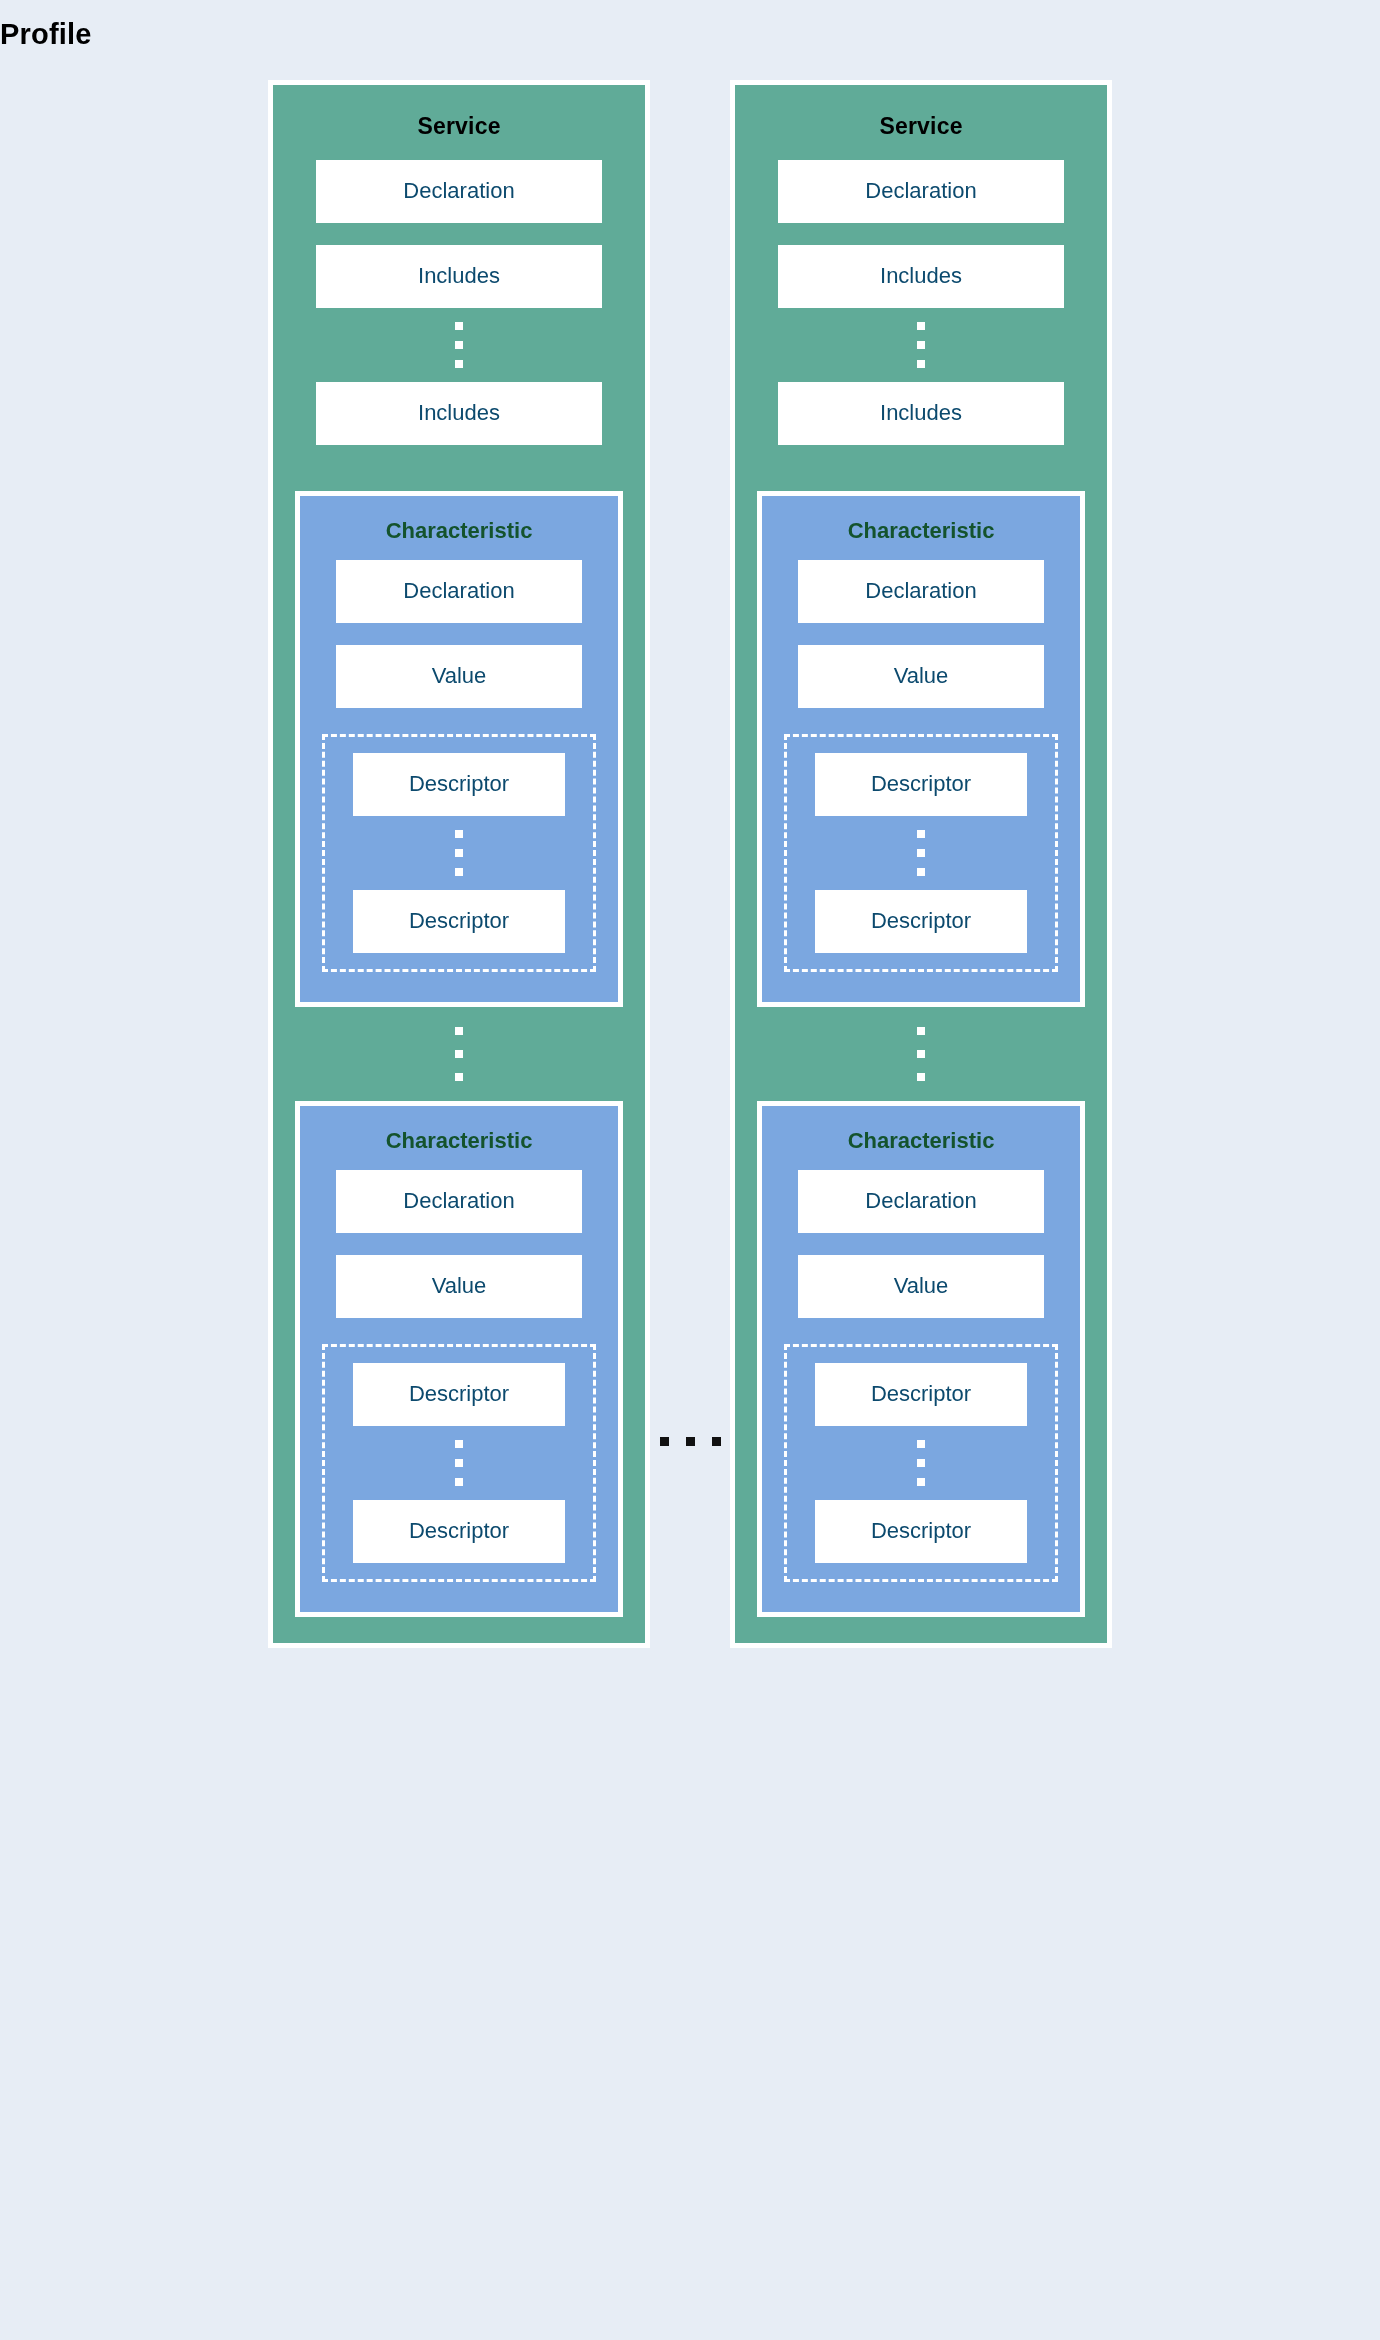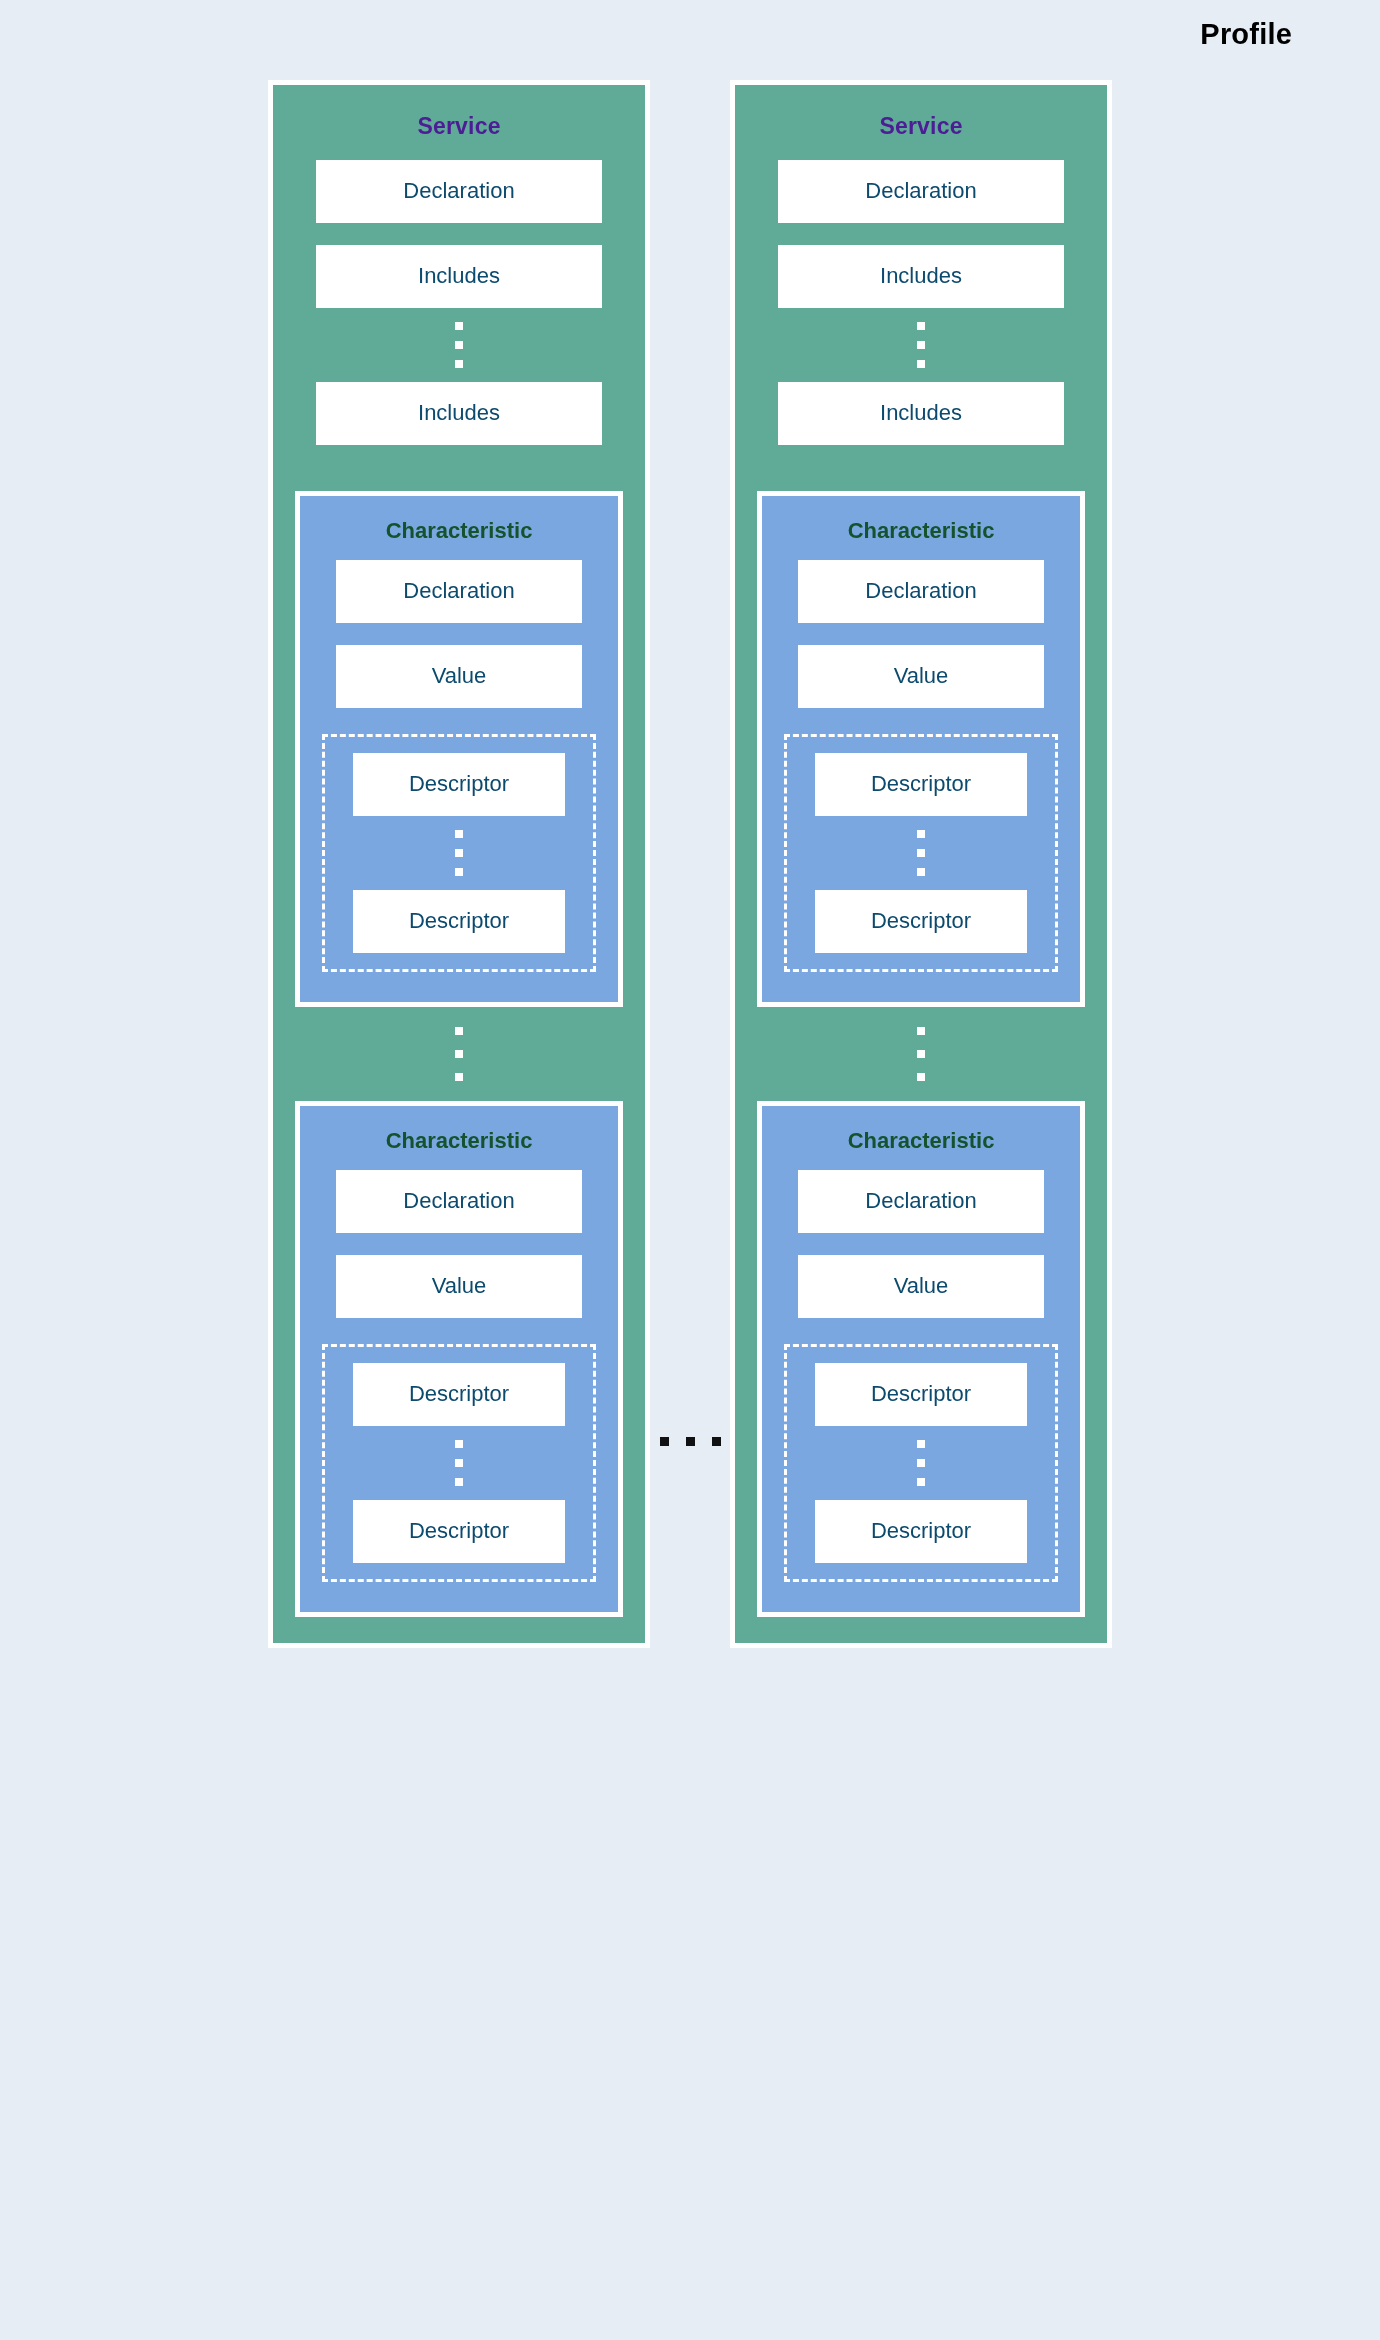--- a/index.html
+++ b/index.html
@@ -20,21 +20,21 @@
     height: 2340px;
     box-sizing: border-box;
   }
 
   
   .page-title {
     position: absolute;
     top: 18px;
     left: 0;
     width: 1292px;
-    text-align: right;
+    text-align: left;
     font-size: 29px;
     font-weight: bold;
     color: #000000;
     letter-spacing: 0.2px;
   }
 
   
   .columns {
     position: absolute;
     top: 80px;
@@ -78,21 +78,21 @@
     background: #60ab98;
     border: 5px solid #ffffff;
     padding: 18px 22px 26px 22px;
     display: flex;
     flex-direction: column;
     align-items: stretch;
   }
 
   .service-title {
     text-align: center;
-    color: #4c1d95;
+    color: #000000;
     font-size: 23px;
     font-weight: bold;
     margin: 10px 0 20px 0;
     letter-spacing: 0.2px;
   }
 
   
   .leaf {
     background: #ffffff;
     color: #0c4a6e;

